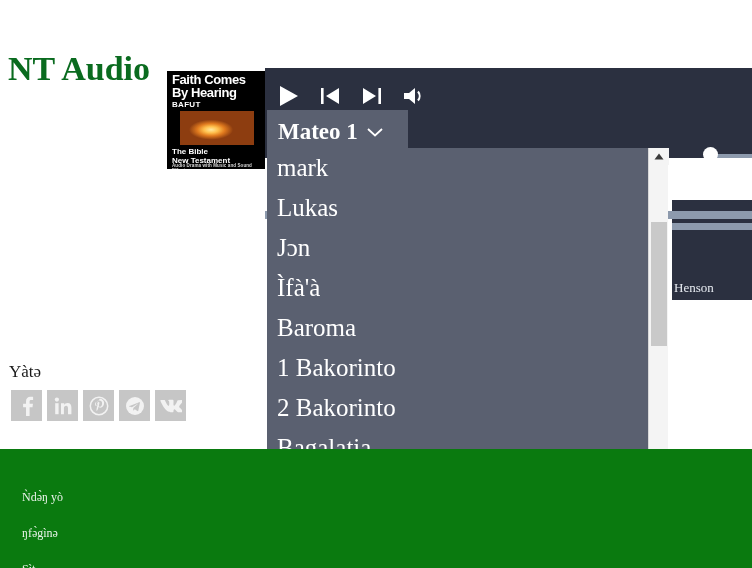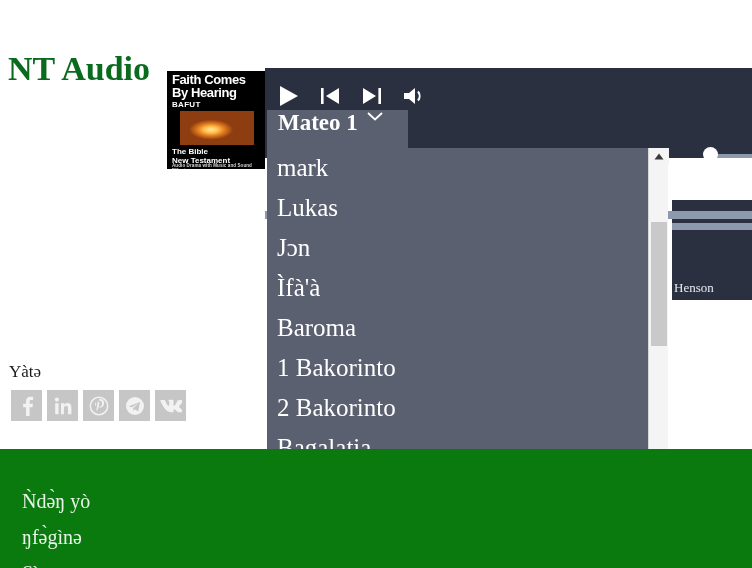--- a/index.html
+++ b/index.html
@@ -119,21 +119,21 @@
 
   
   .dd {
     position: absolute; left: 267px; top: 110px;
     width: 400px; height: 440px;
   }
   .dd-head {
     position: absolute; left: 0; top: 0;
     width: 141px; height: 44px;
     background: #5a6070;
-    display: flex; align-items: flex-start;
+    display: flex; align-items: center;
     padding-left: 11px;
     cursor: pointer;
   }
   .dd-head-label {
     color: #ffffff; font-size: 23px; font-weight: bold;
     font-family: "Liberation Serif", serif;
     white-space: nowrap;
   }
   .dd-chevron { margin-left: 8px; display: flex; align-items: center; }
 
@@ -197,21 +197,21 @@
   
   .footer {
     position: absolute; left: 0; top: 449px;
     width: 752px; height: 119px;
     background: #0a7a0f;
     overflow: hidden;
   }
   .footer-item {
     position: absolute; left: 22px;
     color: #eaf3ea;
-    font-size: 20px;
+    font-size: 12px;
     font-family: "Liberation Serif", serif;
     white-space: nowrap;
     cursor: pointer;
   }
   .fi0 { top: 41px; }
   .fi1 { top: 77px; }
   .fi2 { top: 113px; }
 </style>
 </head>
 <body>

